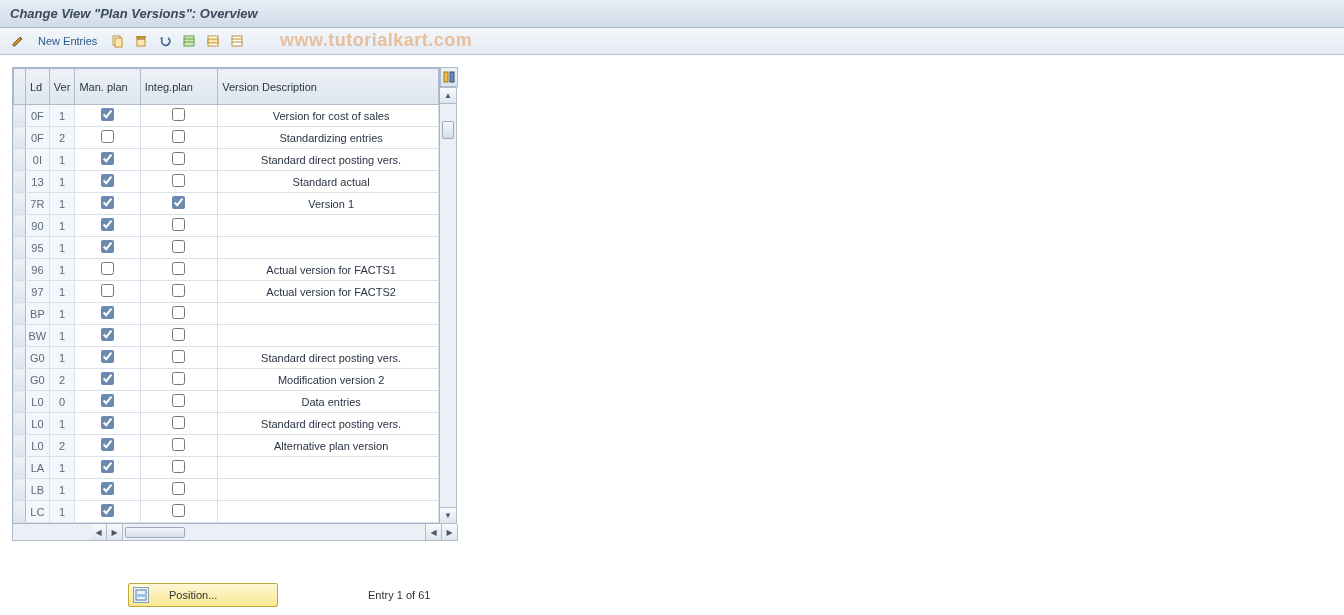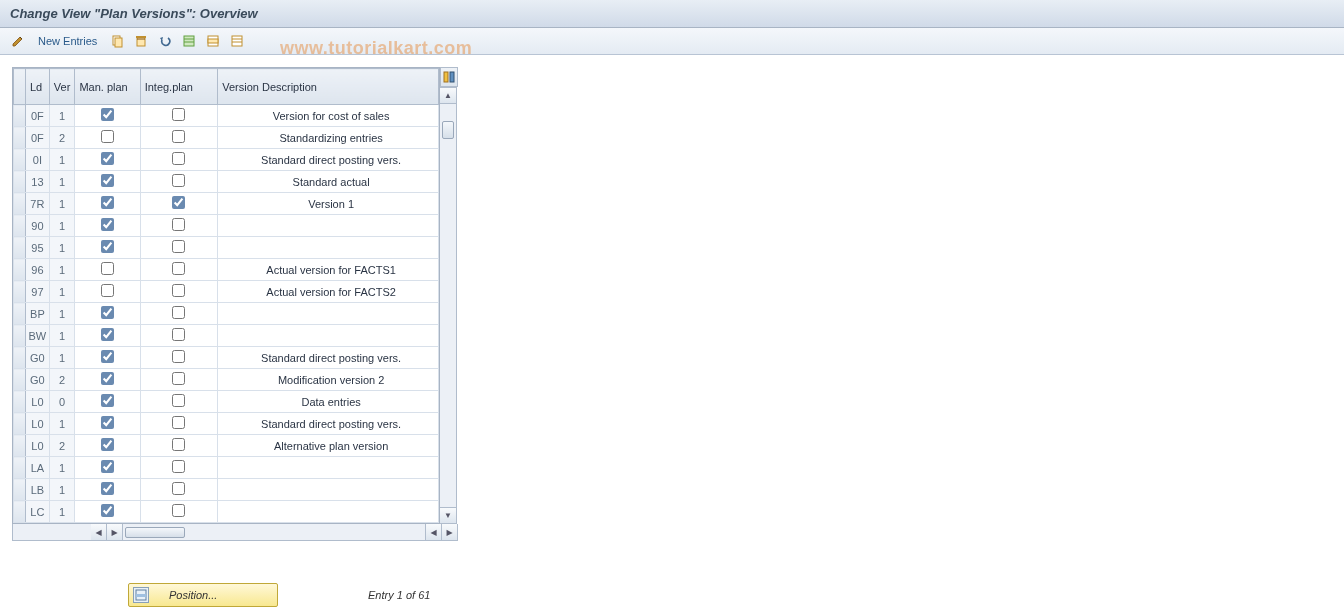--- a/index.html
+++ b/index.html
@@ -45,21 +45,21 @@
     }
     .tool-text-btn {
       padding: 2px 6px;
       color: #2a5a8a;
       cursor: pointer;
       font-size: 11px;
     }
     .watermark {
       position: absolute;
       left: 280px;
-      top: 10px;
+      top: 2px;
       font-size: 18px;
       font-weight: bold;
       color: rgba(230,150,80,0.55);
       letter-spacing: 0.5px;
       pointer-events: none;
     }
     .content {
       padding: 12px;
       display: flex;
       flex-direction: column;
@@ -176,21 +176,20 @@
       background: linear-gradient(#f4f7fb,#d6dfe9);
       border: 1px solid #9aa8ba; border-radius:2px;
     }
     .hscroll .spacer-left { width: 78px; }
     .footer {
       margin-top: 42px;
       display: flex;
       align-items: center;
       gap: 90px;
       padding-left: 116px;
-      font-style: italic;
     }
     .position-btn {
       background: linear-gradient(#fff8d8,#f8e890);
       border: 1px solid #c0a838;
       border-radius: 2px;
       padding: 3px 12px 3px 4px;
       display: flex;
       align-items: center;
       gap: 20px;
       cursor: pointer;

